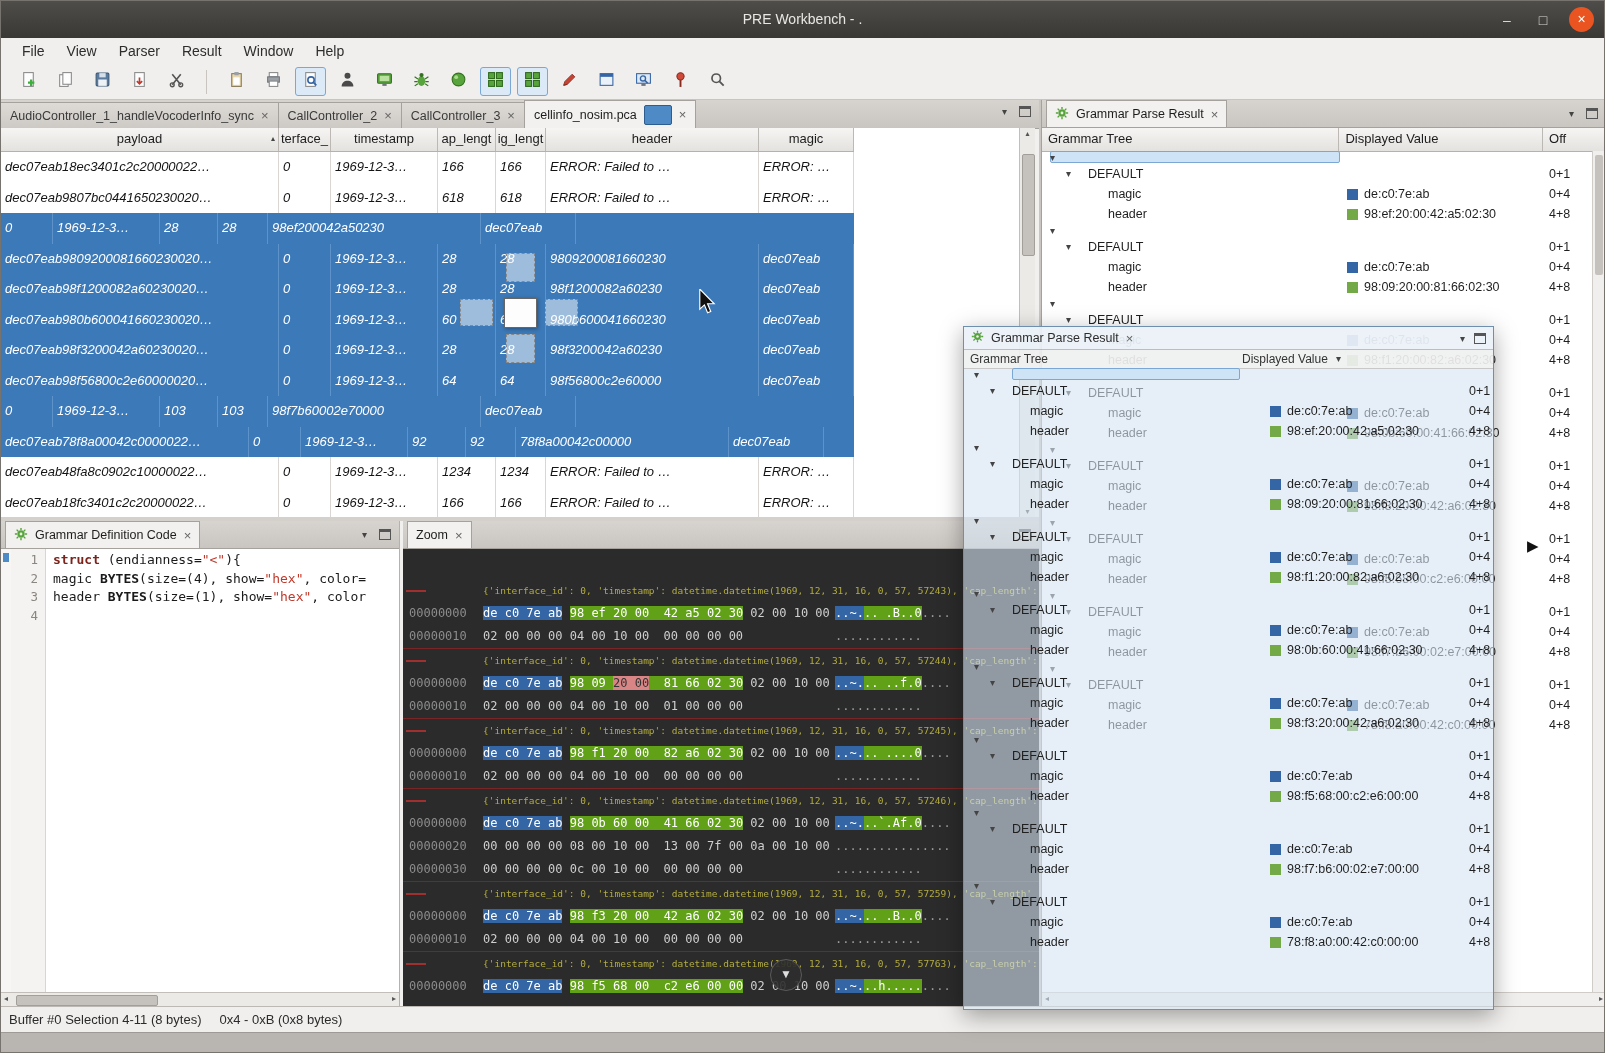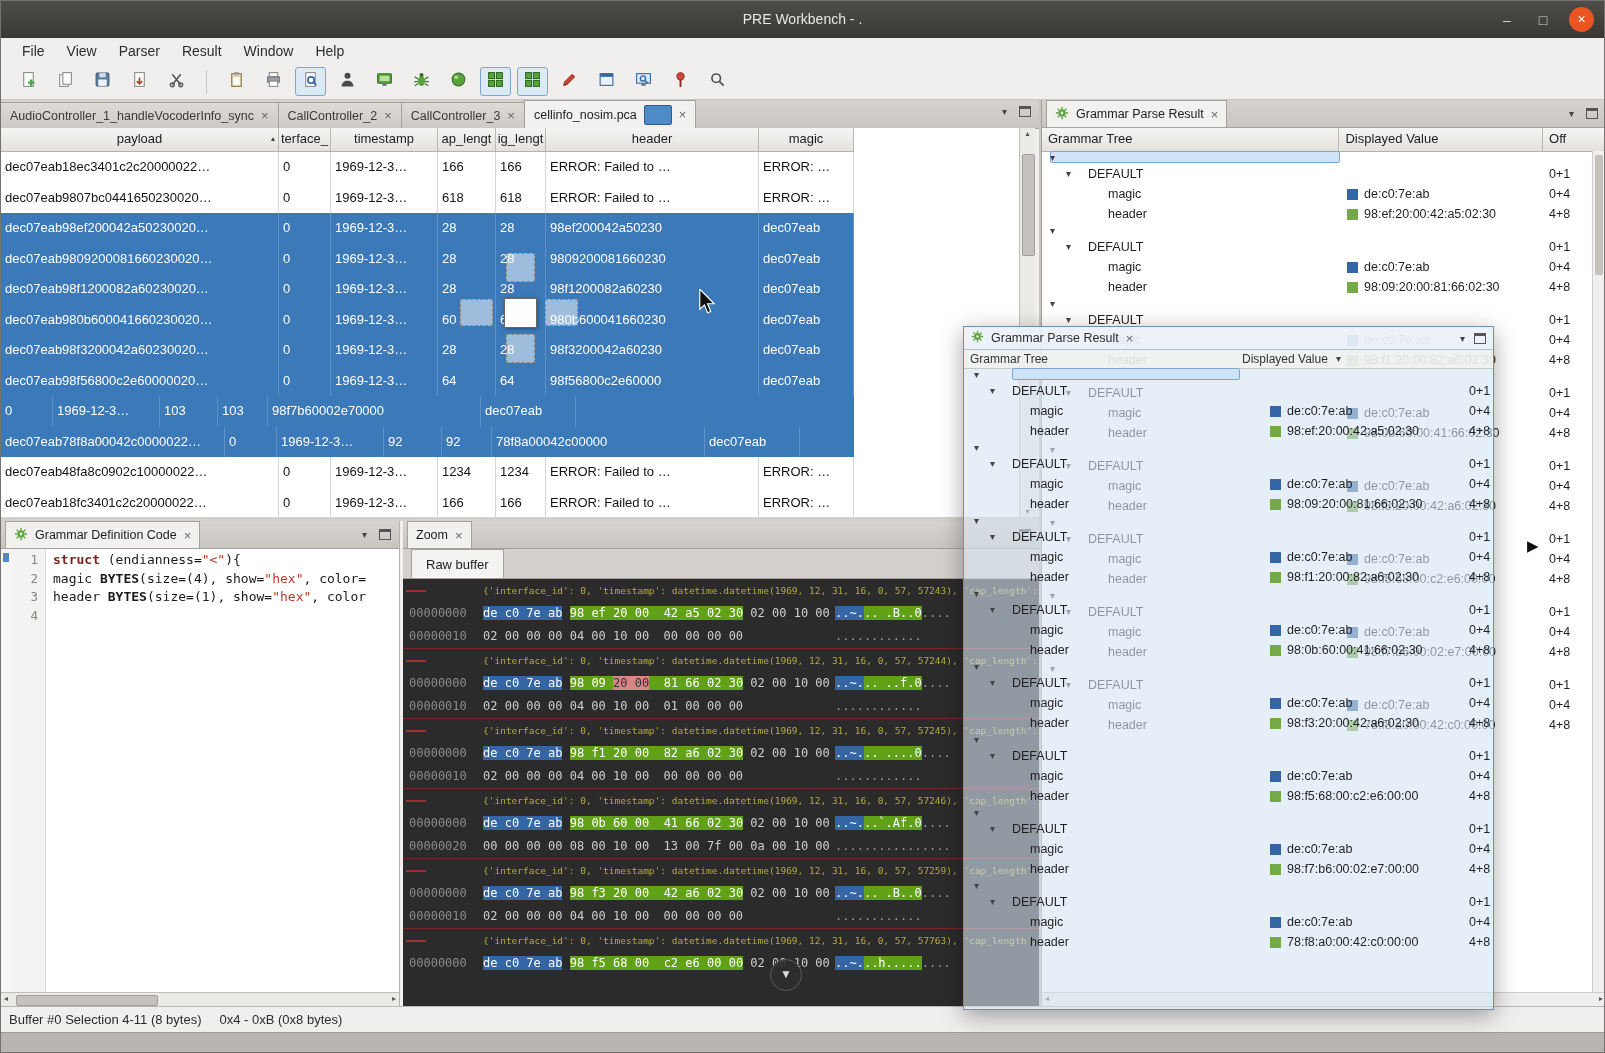--- a/index.html
+++ b/index.html
@@ -26,21 +26,21 @@
   .tab-close{color:#666;font-size:13px;}
   .tab-indicator{width:26px;height:18px;background:#4d8ac6;border:1px solid #2d5c8f;border-radius:2px;}
   .bar-icons{position:absolute;right:8px;top:6px;display:flex;gap:12px;align-items:center;}
   .dd{font-size:10px;color:#444;}
   .wbox{width:10px;height:9px;border:1px solid #555;box-shadow:inset 0 2px #555;display:inline-block;}
   
   .tbl{position:absolute;left:0;top:28px;width:1018px;height:389px;background:#fff;overflow:hidden;font-size:13px;}
   .tbl-head{display:flex;height:23px;width:853px;background:linear-gradient(#f6f5f3,#e4e2df);border-bottom:1px solid #b5b1ad;}
   .th{box-sizing:border-box;border-right:1px solid #bcb8b4;line-height:22px;color:#1d1d1d;position:relative;text-align:center;overflow:hidden;white-space:nowrap;}
   .sort{position:absolute;right:3px;top:0;font-size:8px;color:#444;}
-  .tr{display:flex;height:30.5px;line-height:30.5px;width:853px;}
+  .tr{display:flex;height:30.5px;line-height:30.5px;width:853px;font-style:italic;}
   .td{box-sizing:border-box;border-right:1px solid #d9d6d3;padding:0 4px;overflow:hidden;white-space:nowrap;color:#141414;}
   .tr.sel{background:var(--sel,#3c79b8);}
   .tr.sel .td{color:#fff;border-right-color:#5e93c9;}
   .vscroll{position:absolute;left:1018px;top:28px;width:15px;height:389px;background:#eceae7;border-left:1px solid #c2beba;}
   .vthumb{position:absolute;left:2px;top:26px;width:11px;height:100px;background:#c5c1bd;border:1px solid #a29e9a;border-radius:2px;}
   .sb-arr{position:absolute;left:0;width:15px;text-align:center;font-size:8px;color:#555;}
   .hsplit{position:absolute;left:0;top:417px;width:1038px;height:4px;background:#d4d0cc;}
   
   .panel-head{position:absolute;left:0;top:0;height:28px;width:100%;background:linear-gradient(#d7d3cf,#c9c5c1);border-bottom:1px solid #a5a19d;display:flex;align-items:flex-end;box-sizing:border-box;}
   .panel-tab{height:26px;background:#f2f1ef;border:1px solid #a5a19d;border-bottom:none;display:flex;align-items:center;gap:7px;padding:0 8px;font-size:12.5px;margin-left:4px;color:#1d1d1d;white-space:nowrap;}
@@ -308,21 +308,20 @@
         <div class="tr">
           <div class="td" style="width: 278px;">dec07eab9807bc0441650230020…</div>
           <div class="td" style="width: 52px;">0</div>
           <div class="td" style="width: 107px;">1969-12-3…</div>
           <div class="td" style="width: 58px;">618</div>
           <div class="td" style="width: 50px;">618</div>
           <div class="td" style="width: 213px;">ERROR: Failed to …</div>
           <div class="td" style="width: 95px;">ERROR: …</div>
         </div>
         <div class="tr sel">
-          <div class="td" style="width: 278px;">dec07eab98ef200042a50230020…</div>
           <div class="td" style="width: 52px;">0</div>
           <div class="td" style="width: 107px;">1969-12-3…</div>
           <div class="td" style="width: 58px;">28</div>
           <div class="td" style="width: 50px;">28</div>
           <div class="td" style="width: 213px;">98ef200042a50230</div>
           <div class="td" style="width: 95px;">dec07eab</div>
         </div>
         <div class="tr sel">
           <div class="td" style="width: 278px;">dec07eab9809200081660230020…</div>
           <div class="td" style="width: 52px;">0</div>
@@ -370,21 +369,21 @@
         </div>
         <div class="tr sel">
           <div class="td" style="width: 52px;">0</div>
           <div class="td" style="width: 107px;">1969-12-3…</div>
           <div class="td" style="width: 58px;">103</div>
           <div class="td" style="width: 50px;">103</div>
           <div class="td" style="width: 213px;">98f7b60002e70000</div>
           <div class="td" style="width: 95px;">dec07eab</div>
         </div>
         <div class="tr sel">
-          <div class="td" style="width: 224px;">dec07eab78f8a00042c0000022…</div>
+          <div class="td" style="width: 248px;">dec07eab78f8a00042c0000022…</div>
           <div class="td" style="width: 52px;">0</div>
           <div class="td" style="width: 107px;">1969-12-3…</div>
           <div class="td" style="width: 58px;">92</div>
           <div class="td" style="width: 50px;">92</div>
           <div class="td" style="width: 213px;">78f8a00042c00000</div>
           <div class="td" style="width: 95px;">dec07eab</div>
         </div>
         <div class="tr">
           <div class="td" style="width: 278px;">dec07eab48fa8c0902c10000022…</div>
           <div class="td" style="width: 52px;">0</div>
@@ -454,23 +453,20 @@
 
     <div class="zoom-panel">
       <div class="panel-head">
         <div class="panel-tab">
           <span>Zoom</span>
           <span class="tab-close">×</span>
         </div>
         <div class="bar-icons" style="top:8px;">
           <span class="wbox"></span>
         </div>
-      </div>
-      <div class="rawtab-bar">
-        <div class="rawtab">Raw buffer</div>
       </div>
       <div class="hex" id="hex">
           <div class="pkt">
             <div class="ann">{'interface_id': 0, 'timestamp': datetime.datetime(1969, 12, 31, 16, 0, 57, 57243), 'cap_length': 2</div>
             <div class="hexrow"><span class="off">00000000</span><span class="bytes"><span class="hlb">de c0 7e ab</span><span> </span><span class="hlg">98 ef 20 00  42 a5 02 30</span><span> 02 00 10 00</span></span><span class="ascii"><span class="hlb">..~.</span><span class="hlg">.. .B..0</span><span class="plain">....</span></span></div>
             <div class="hexrow"><span class="off">00000010</span><span class="bytes"><span>02 00 00 00 04 00 10 00  00 00 00 00</span></span><span class="ascii"><span class="plain">............</span></span></div>
           </div>
           <div class="pkt">
             <div class="ann">{'interface_id': 0, 'timestamp': datetime.datetime(1969, 12, 31, 16, 0, 57, 57244), 'cap_length': 2</div>
             <div class="hexrow"><span class="off">00000000</span><span class="bytes"><span class="hlb">de c0 7e ab</span><span> </span><span class="hlg">98 09 </span><span class="hlp">20 00</span><span class="hlg">  81 66 02 30</span><span> 02 00 10 00</span></span><span class="ascii"><span class="hlb">..~.</span><span class="hlg">.. ..f.0</span><span class="plain">....</span></span></div>
@@ -478,20 +474,21 @@
           </div>
           <div class="pkt">
             <div class="ann">{'interface_id': 0, 'timestamp': datetime.datetime(1969, 12, 31, 16, 0, 57, 57245), 'cap_length': 2</div>
             <div class="hexrow"><span class="off">00000000</span><span class="bytes"><span class="hlb">de c0 7e ab</span><span> </span><span class="hlg">98 f1 20 00  82 a6 02 30</span><span> 02 00 10 00</span></span><span class="ascii"><span class="hlb">..~.</span><span class="hlg">.. ....0</span><span class="plain">....</span></span></div>
             <div class="hexrow"><span class="off">00000010</span><span class="bytes"><span>02 00 00 00 04 00 10 00  00 00 00 00</span></span><span class="ascii"><span class="plain">............</span></span></div>
           </div>
           <div class="pkt">
             <div class="ann">{'interface_id': 0, 'timestamp': datetime.datetime(1969, 12, 31, 16, 0, 57, 57246), 'cap_length':</div>
             <div class="hexrow"><span class="off">00000000</span><span class="bytes"><span class="hlb">de c0 7e ab</span><span> </span><span class="hlg">98 0b 60 00  41 66 02 30</span><span> 02 00 10 00</span></span><span class="ascii"><span class="hlb">..~.</span><span class="hlg">..`.Af.0</span><span class="plain">....</span></span></div>
             <div class="hexrow"><span class="off">00000020</span><span class="bytes"><span>00 00 00 00 08 00 10 00  13 00 7f 00 0a 00 10 00</span></span><span class="ascii"><span class="plain">................</span></span></div>
+            <div class="hexrow"><span class="off">00000030</span><span class="bytes"><span>00 00 00 00 0c 00 10 00  00 00 00 00</span></span><span class="ascii"><span class="plain">............</span></span></div>
           </div>
           <div class="pkt">
             <div class="ann">{'interface_id': 0, 'timestamp': datetime.datetime(1969, 12, 31, 16, 0, 57, 57259), 'cap_length'</div>
             <div class="hexrow"><span class="off">00000000</span><span class="bytes"><span class="hlb">de c0 7e ab</span><span> </span><span class="hlg">98 f3 20 00  42 a6 02 30</span><span> 02 00 10 00</span></span><span class="ascii"><span class="hlb">..~.</span><span class="hlg">.. .B..0</span><span class="plain">....</span></span></div>
             <div class="hexrow"><span class="off">00000010</span><span class="bytes"><span>02 00 00 00 04 00 10 00  00 00 00 00</span></span><span class="ascii"><span class="plain">............</span></span></div>
           </div>
           <div class="pkt" style="border-bottom: none;">
             <div class="ann">{'interface_id': 0, 'timestamp': datetime.datetime(1969, 12, 31, 16, 0, 57, 57763), 'cap_length': 6</div>
             <div class="hexrow"><span class="off">00000000</span><span class="bytes"><span class="hlb">de c0 7e ab</span><span> </span><span class="hlg">98 f5 68 00  c2 e6 00 00</span><span> 02 00 10 00</span></span><span class="ascii"><span class="hlb">..~.</span><span class="hlg">..h.....</span><span class="plain">....</span></span></div>
           </div>

